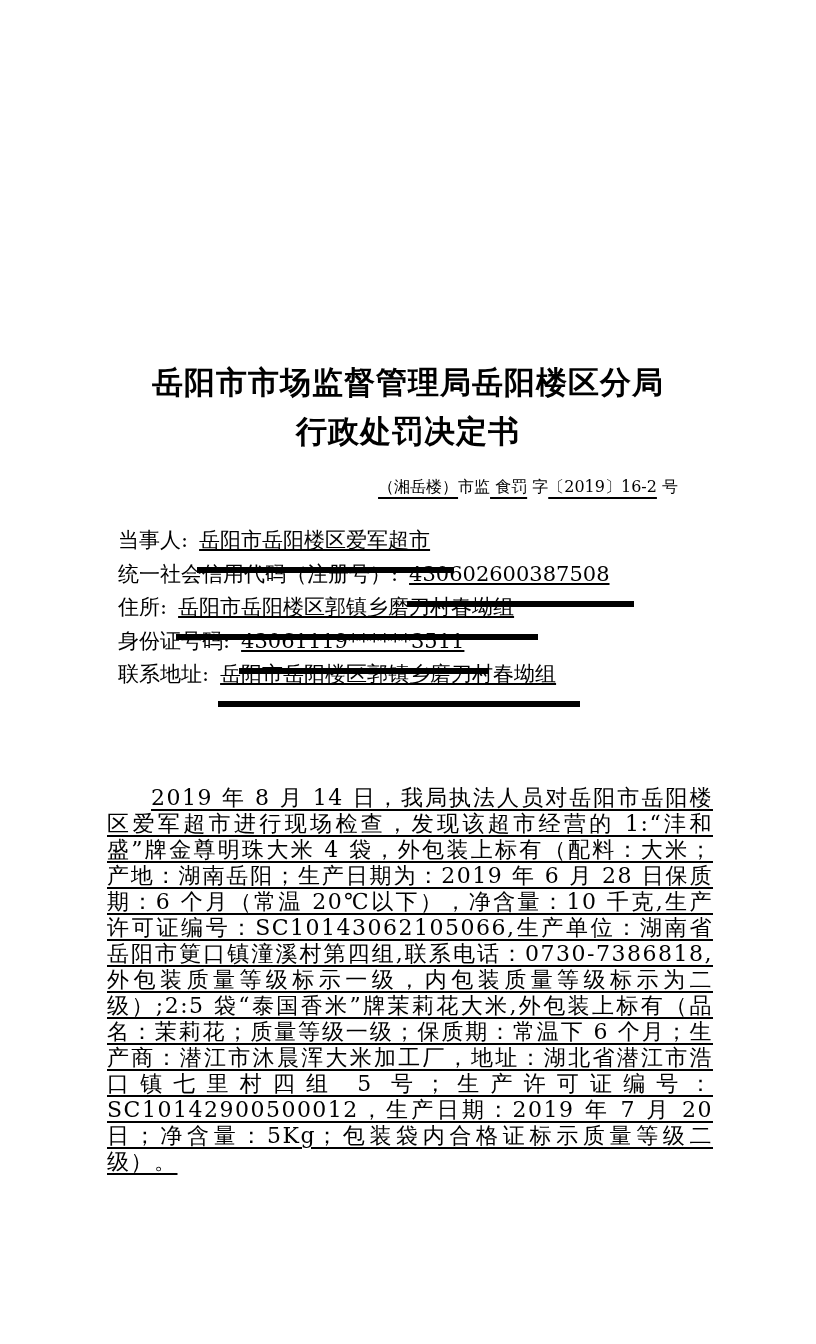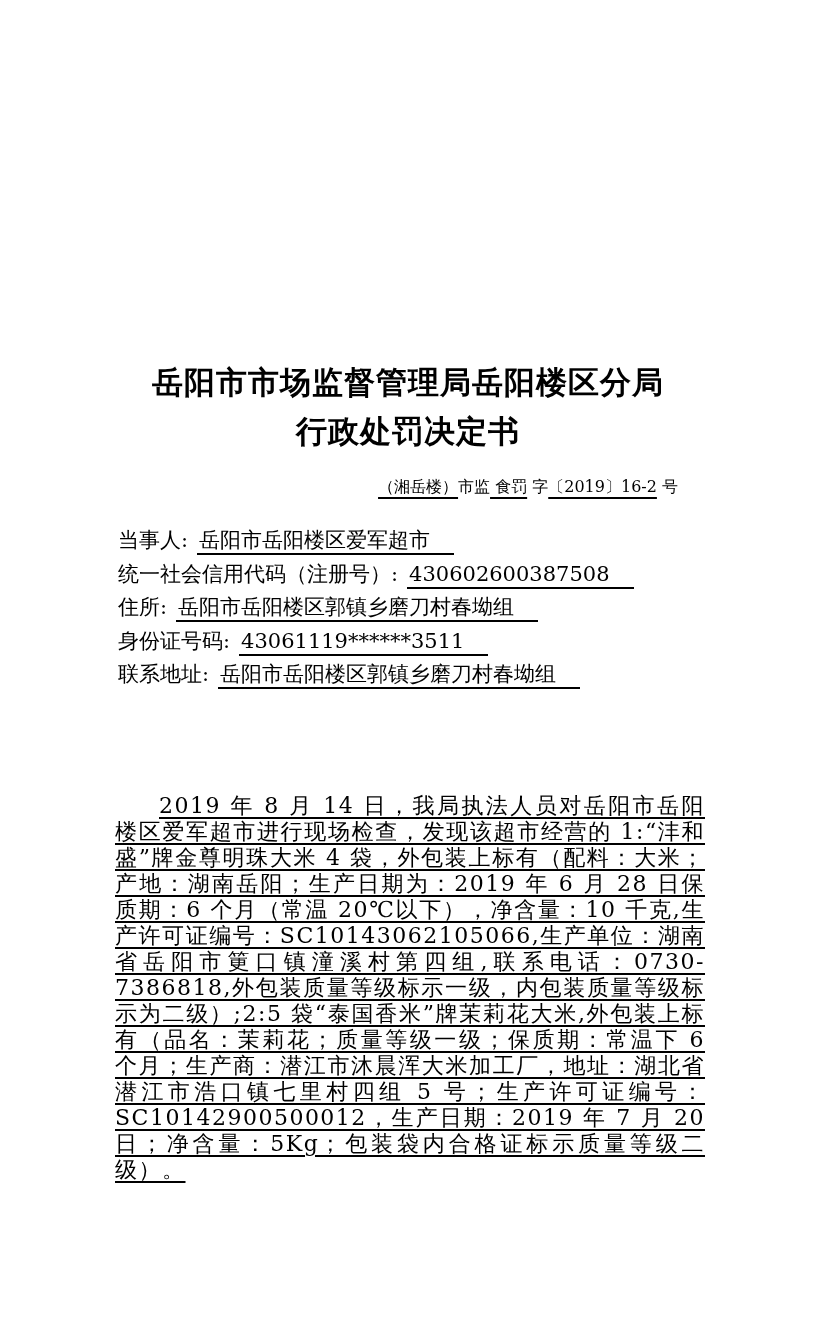--- a/index.html
+++ b/index.html
@@ -51,36 +51,37 @@
     left: 118px;
     width: 600px;
     font-size: 21px;
   }
   .field-row {
     line-height: 33.5px;
     white-space: pre;
   }
   .field-value {
     margin-left: 9px;
-    border-bottom: 2px solid #000000;
-    padding: 0 24px 1px 2px;
+    border-bottom: 6px solid #000000;
+    padding: 0 24px 15px 2px;
+    text-decoration: underline;
   }
   .body-text {
     position: absolute;
     top: 781px;
     left: 103px;
     width: 614px;
     font-size: 22px;
     line-height: 26px;
     letter-spacing: 1.5px;
     text-align: justify;
     text-justify: inter-character;
   }
   .body-text p {
-    margin: 12px;
+    margin: 4px;
     text-indent: 2em;
     text-decoration: underline;
     text-decoration-thickness: 1.5px;
     text-underline-offset: 4px;
   }
 </style>
 </head>
 <body>
 
 <div class="page">

